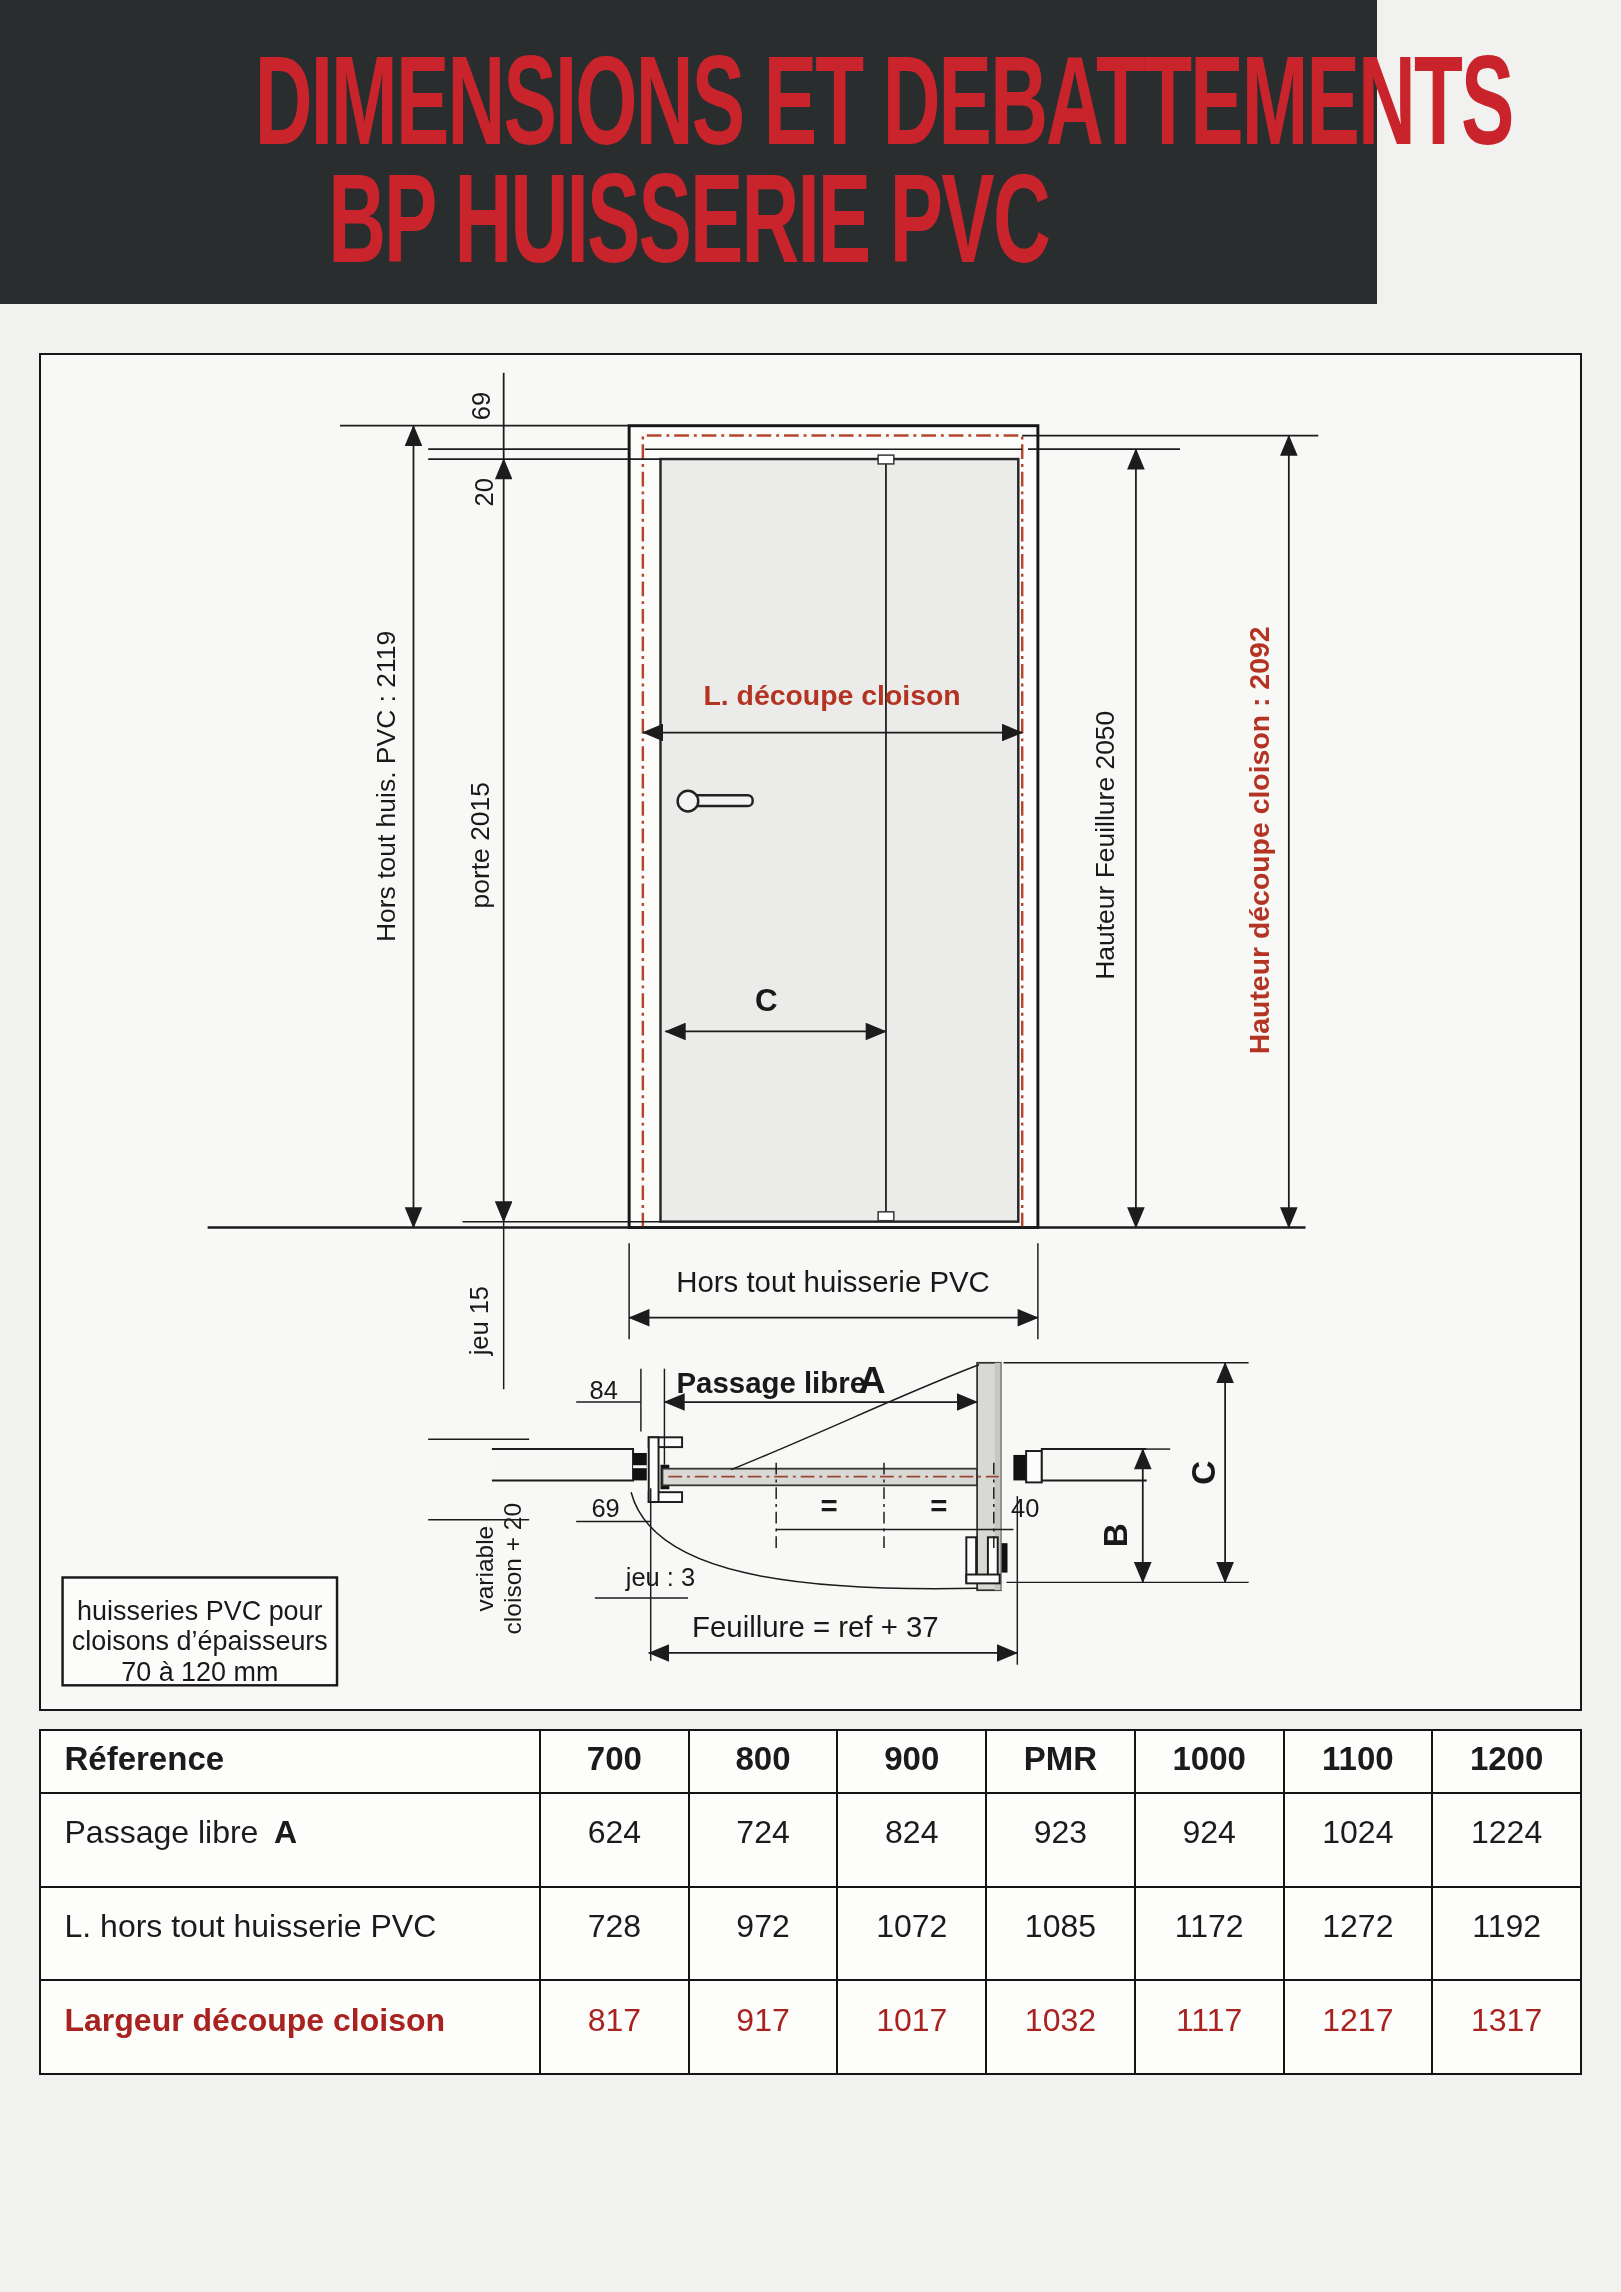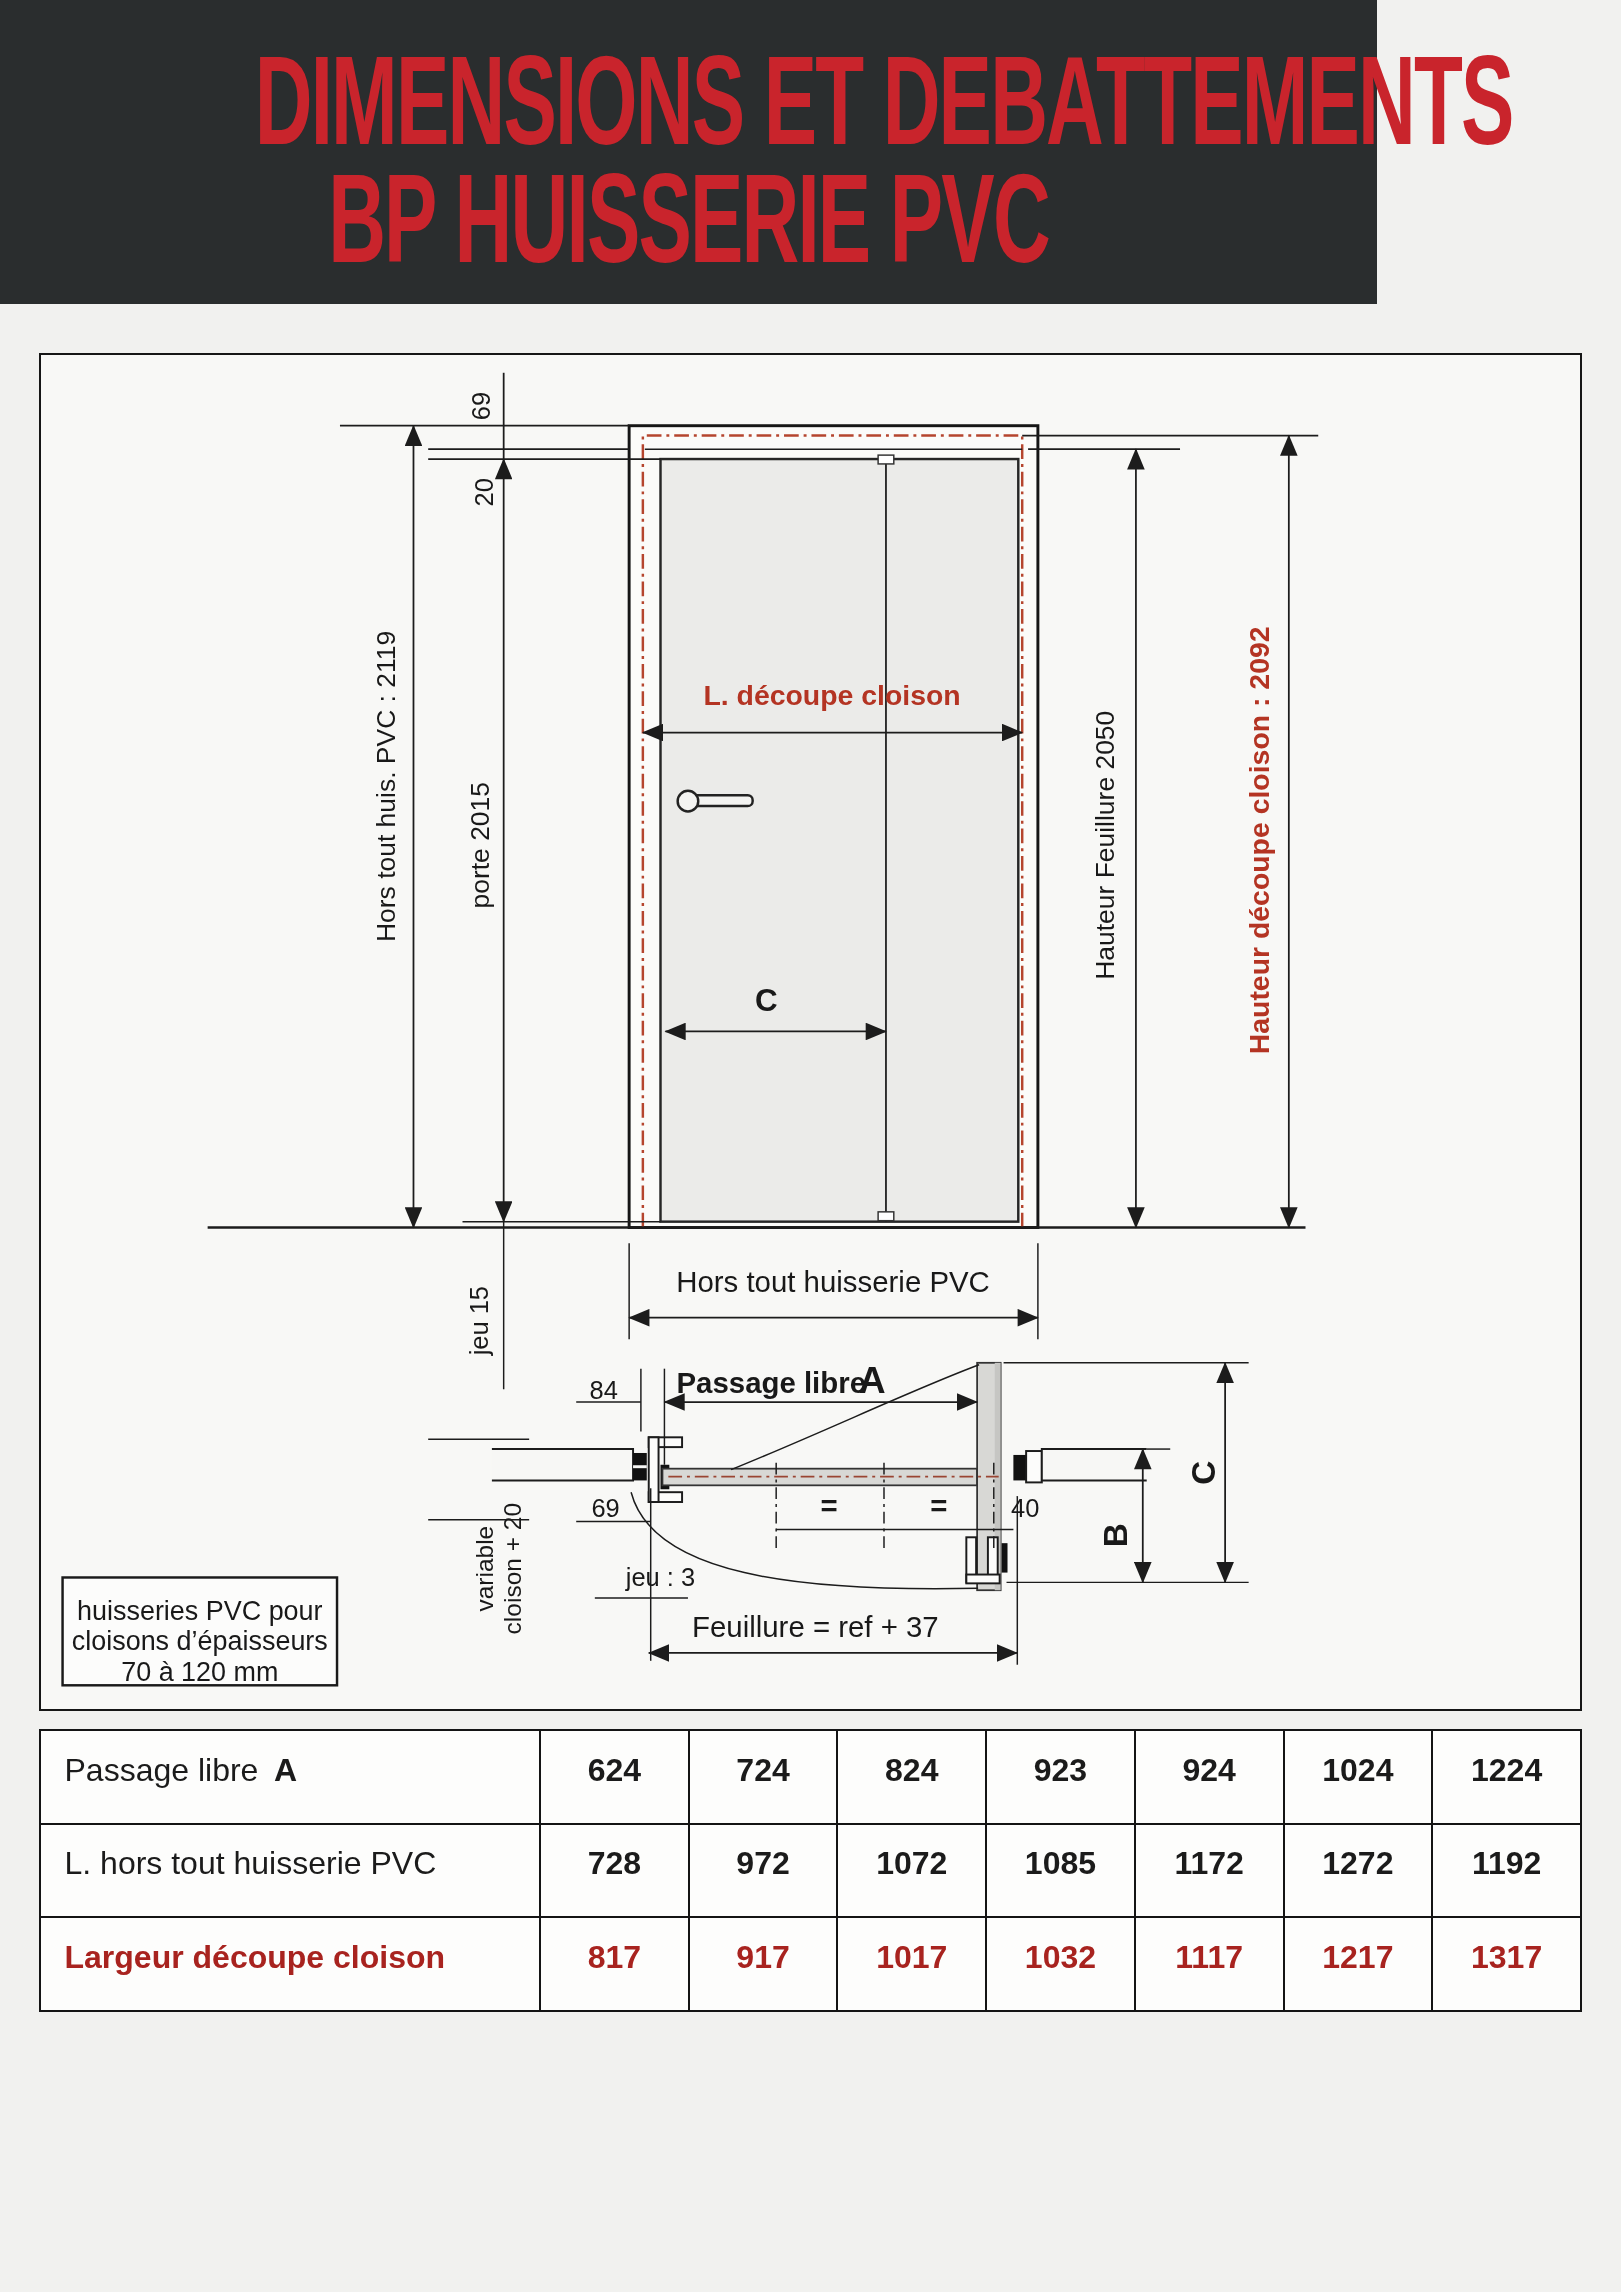--- a/index.html
+++ b/index.html
@@ -43,21 +43,21 @@
     border-collapse:collapse; table-layout:fixed; background:#fdfdfc;
     font-size:32px; color:#1b1b1b;
   }
   .dims th, .dims td {
     border:2px solid #141414; border-top-width:2.9px; border-bottom-width:2.9px;
     vertical-align:middle; padding:0 0 13.7px 0; overflow:hidden; white-space:nowrap;
   }
   .dims tr.hdr th { height:55px; font-size:33px; padding-bottom:5.9px; }
   .dims td { height:78px; }
   .dims .lblcell { text-align:left; padding-left:23.5px; }
-  .dims .num { text-align:center; font-weight:bold; }
+  .dims .num { text-align:center; font-weight:normal; }
   .dims col.c0 { width:500px; }
   .letter { font-weight:bold; margin-left:15.7px; }
   .row-red td { color:#a8231f; }
   .row-red .lbl { font-weight:bold; }
 </style>
 </head>
 <body>
 
 <div class="header">
   <div class="title-line">DIMENSIONS ET DEBATTEMENTS</div>
@@ -197,20 +197,30 @@
       <col class="c0">
       <col>
       <col>
       <col>
       <col>
       <col>
       <col>
       <col>
     </colgroup>
   <tbody>
+  <tr class="hdr">
+    <th class="lblcell">Réference</th>
+    <th>700</th>
+    <th>800</th>
+    <th>900</th>
+    <th>PMR</th>
+    <th>1000</th>
+    <th>1100</th>
+    <th>1200</th>
+  </tr>
   <tr>
     <td class="lblcell"><span class="lbl">Passage libre</span><span class="letter">A</span></td>
     <td class="num">624</td>
     <td class="num">724</td>
     <td class="num">824</td>
     <td class="num">923</td>
     <td class="num">924</td>
     <td class="num">1024</td>
     <td class="num">1224</td>
   </tr>

